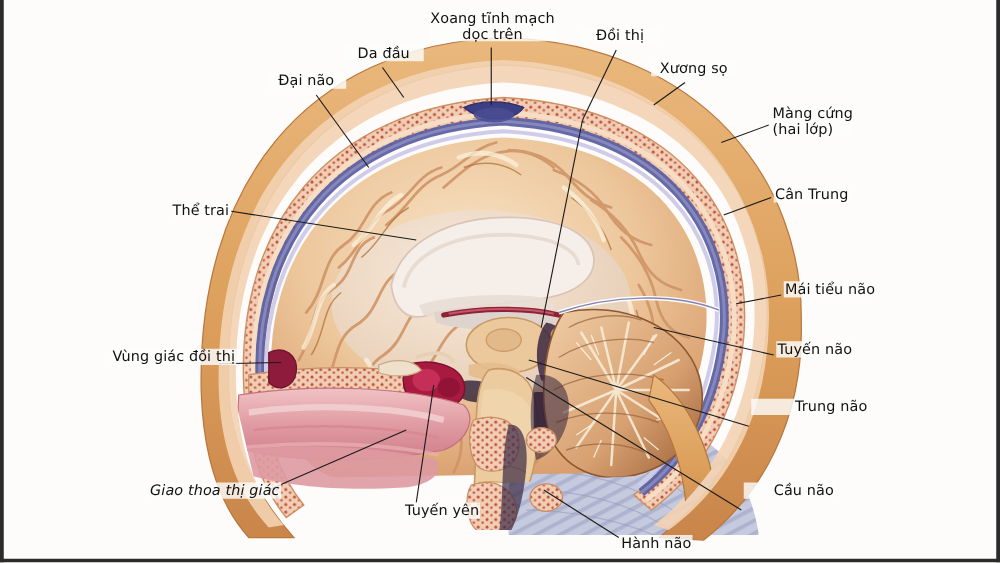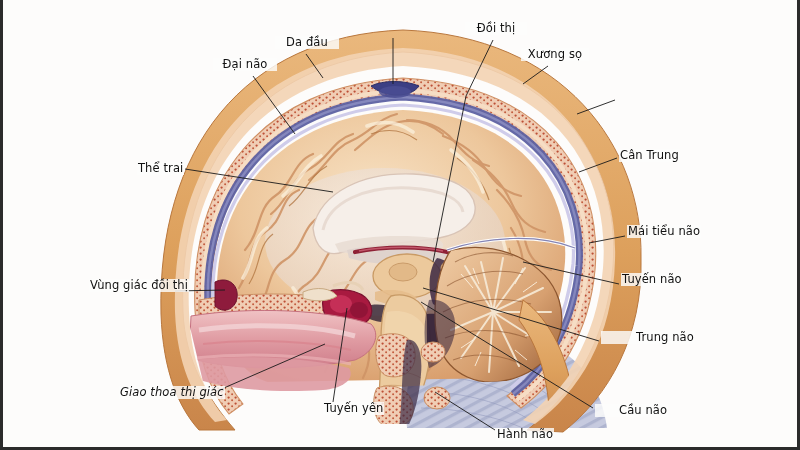--- a/index.html
+++ b/index.html
@@ -316,43 +316,47 @@
       <line x1="616" y1="284" x2="520" y2="262"></line>
       <line x1="172" y1="291" x2="222" y2="290"></line>
       <line x1="596" y1="341" x2="420" y2="288"></line>
       <line x1="590" y1="408" x2="418" y2="302"></line>
       <line x1="214" y1="391" x2="322" y2="344"></line>
       <line x1="330" y1="402" x2="344" y2="308"></line>
       <line x1="492" y1="430" x2="432" y2="392"></line>
     </g>
   </svg>
 
+  <div class="label c" style="left:340px;top:8px;width:100px;">Xoang tĩnh mạch
+dọc trên</div>
 
   <div class="label c" style="left:462px;top:22px;width:60px;">Đồi thị</div>
 
   <div class="label c" style="left:272px;top:36px;width:62px;">Da đầu</div>
 
   <div class="label c" style="left:518px;top:48px;width:66px;">Xương sọ</div>
 
   <div class="label c" style="left:210px;top:58px;width:62px;">Đại não</div>
 
+  <div class="label" style="left:614px;top:84px;">Màng cứng
+(hai lớp)</div>
 
   <div class="label" style="left:134px;top:162px;">Thể trai</div>
 
   <div class="label" style="left:616px;top:149px;">Cân Trung</div>
 
   <div class="label" style="left:624px;top:225px;">Mái tiểu não</div>
 
   <div class="label" style="left:618px;top:273px;">Tuyến não</div>
 
   <div class="label" style="left:86px;top:279px;">Vùng giác đồi thị</div>
 
-  <div class="label" style="left:598px;top:331px;padding-left:35px;">Trung não</div>
-
-  <div class="label" style="left:592px;top:404px;padding-left:24px;">Cầu não</div>
+  <div class="label" style="left:598px;top:319px;padding-left:35px;">Trung não</div>
+
+  <div class="label" style="left:592px;top:386px;padding-left:24px;">Cầu não</div>
 
   <div class="label" style="left:116px;top:386px;font-style:italic;">Giao thoa thị giác</div>
 
   <div class="label" style="left:320px;top:402px;text-align:right;">Tuyến yên</div>
 
   <div class="label" style="left:493px;top:428px;">Hành não</div>
 
 </div>
 
 </body></html>

